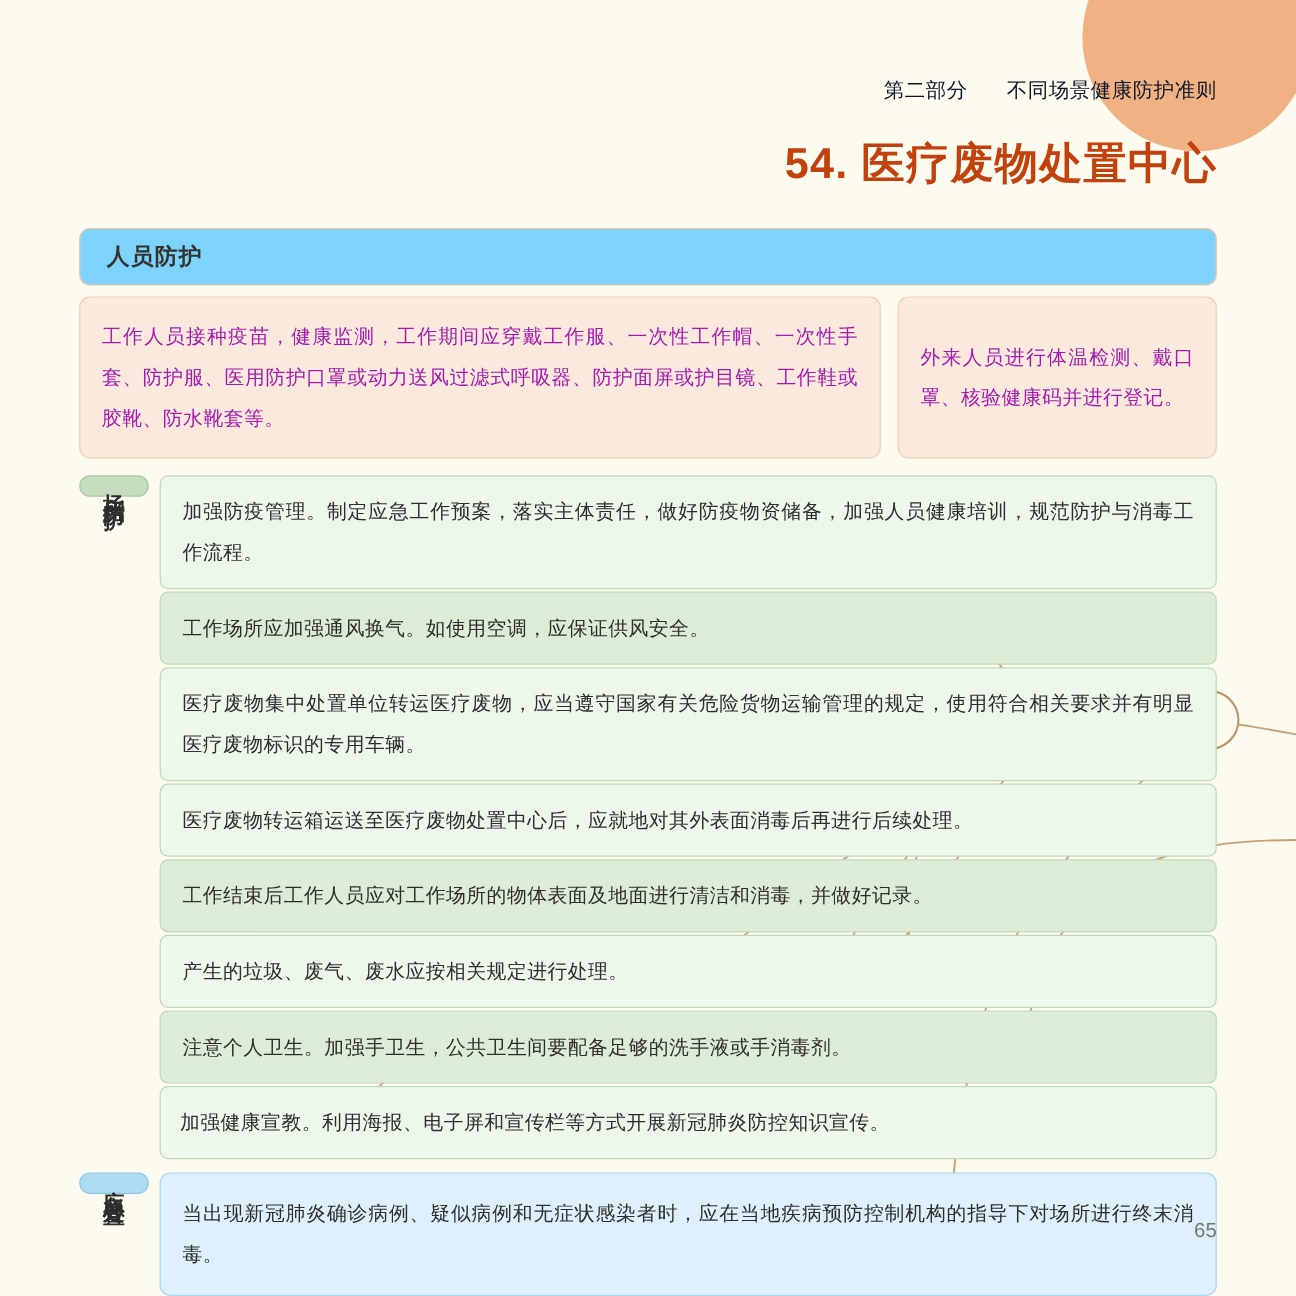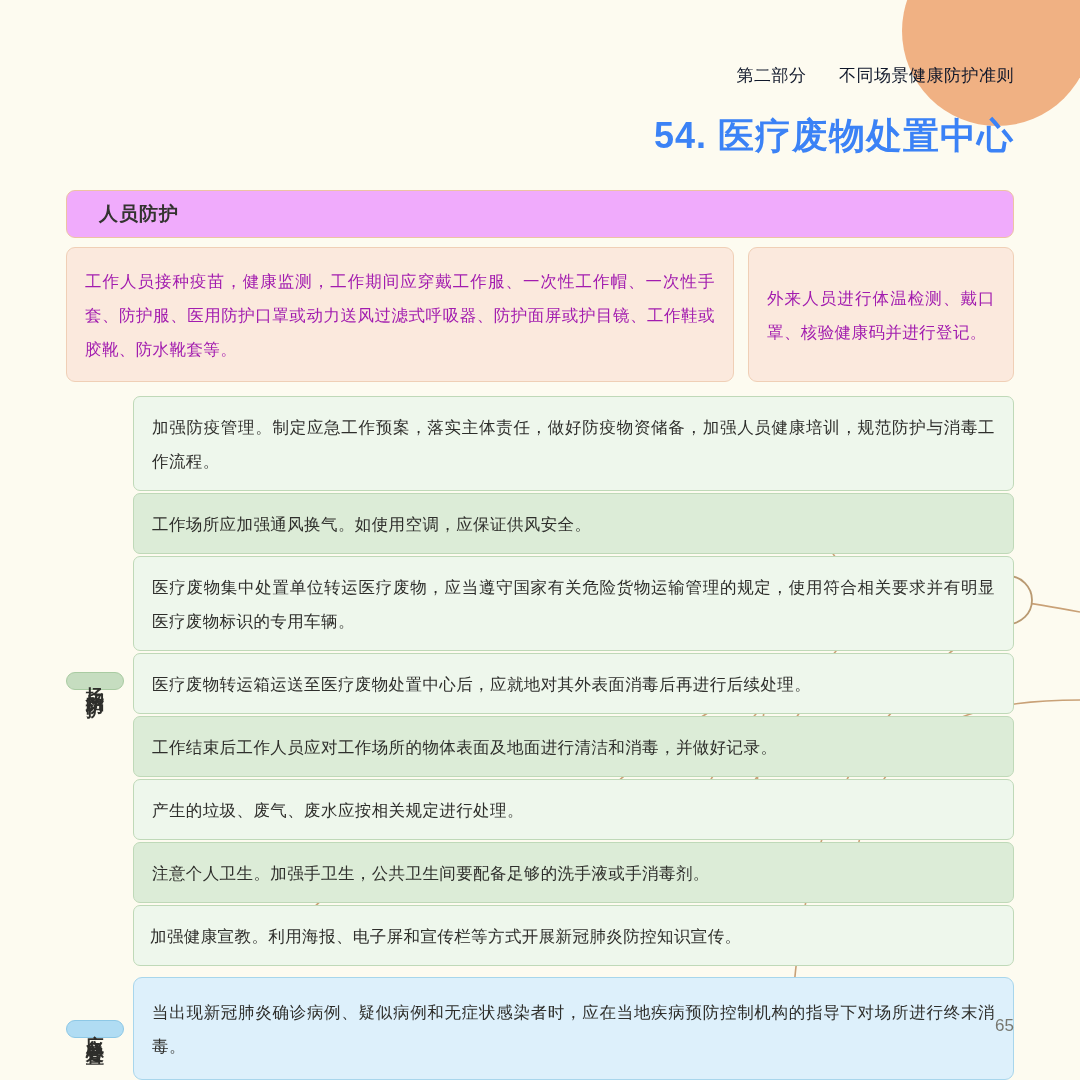--- a/index.html
+++ b/index.html
@@ -53,43 +53,43 @@
   }
   .doc-header .part-sep { display: inline-block; width: 22px; }
 
   .doc-title {
     position: absolute;
     top: 112px;
     right: 66px;
     z-index: 3;
     font-size: 36px;
     font-weight: bold;
-    color: #3b82f6;
+    color: #c2410c;
     letter-spacing: 1px;
     white-space: nowrap;
   }
 
   
   #content {
     position: absolute;
     left: 66px;
     top: 190px;
     width: 948px;
     z-index: 2;
   }
 
   
   .band-title {
     height: 48px;
     border-radius: 9px;
-    background: #f0abfc;
+    background: #7dd3fc;
     border: 1px solid #edc3a3;
     display: flex;
     align-items: center;
-    padding-left: 32px;
+    padding-left: 22px;
     font-size: 19px;
     font-weight: bold;
     color: #33332f;
     letter-spacing: 1px;
   }
 
   .peach-row {
     display: flex;
     gap: 14px;
     margin-top: 9px;
@@ -104,21 +104,21 @@
     color: #a21caf;
     letter-spacing: 0.4px;
     text-align: justify;
   }
   .peach-box.wide { width: 668px; }
   .peach-box.narrow { width: 266px; display: flex; align-items: center; }
 
   
   .grp {
     display: flex;
-    align-items: center;
+    align-items: flex-start;
   }
   .grp.green { margin-top: 14px; }
   .grp.blue  { margin-top: 11px; }
 
   .vlabel {
     width: 58px;
     flex: 0 0 58px;
     border-radius: 9px;
     display: flex;
     align-items: center;

